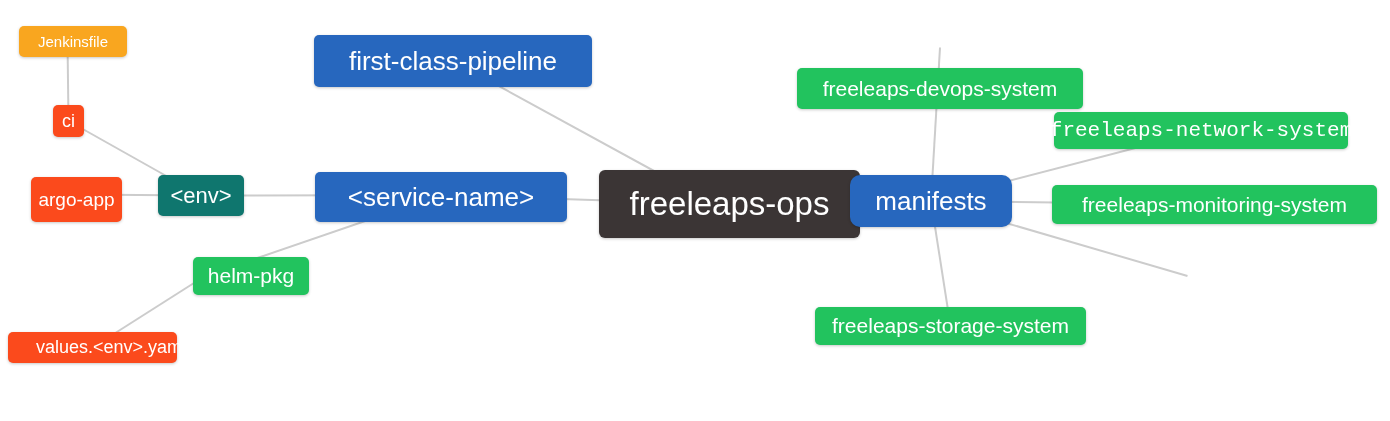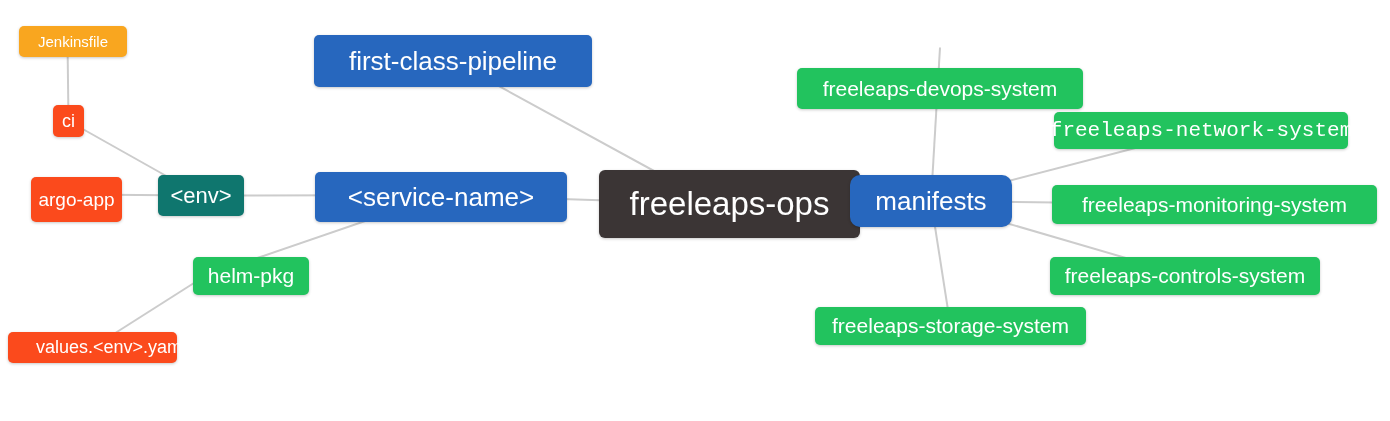--- a/index.html
+++ b/index.html
@@ -83,16 +83,15 @@
   <div class="node p-man" style="background-color: rgb(39, 103, 190);">manifests</div>
   <div class="node p-env" style="background-color: #0f766e;">&lt;env&gt;</div>
   <div class="node p-helm" style="background-color: rgb(34, 195, 94);">helm-pkg</div>
   <div class="node p-ci" style="background-color: rgb(251, 74, 28);">ci</div>
   <div class="node p-argo" style="background-color: rgb(251, 74, 28);">argo-app</div>
   <div class="node p-jenk" style="background-color: rgb(249, 166, 31);">Jenkinsfile</div>
   <div class="node p-values" style="background-color: rgb(251, 74, 28);">values.&lt;env&gt;.yaml</div>
   <div class="node p-devops" style="background-color: rgb(34, 195, 94); margin-top: 41px;">freeleaps-devops-system</div>
   <div class="node p-network" style="background-color: rgb(34, 195, 94);">freeleaps-network-system</div>
   <div class="node p-monitoring" style="background-color: rgb(34, 195, 94);">freeleaps-monitoring-system</div>
-  <div class="node p-controls" style="background-color: rgb(34, 195, 94);">freeleaps-controls-system</div>
   <div class="node p-storage" style="background-color: rgb(34, 195, 94);">freeleaps-storage-system</div>
 
 </div>
 
 </body></html>

